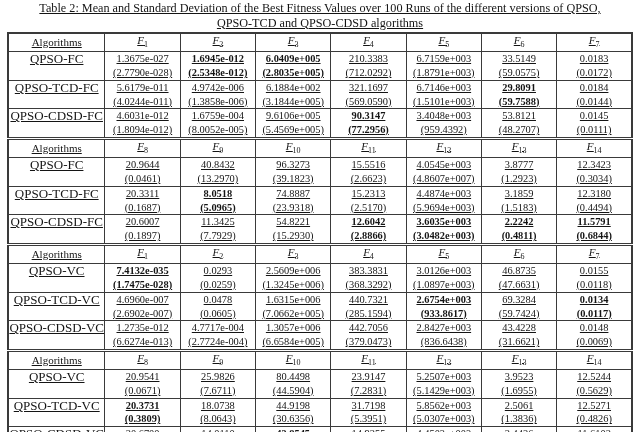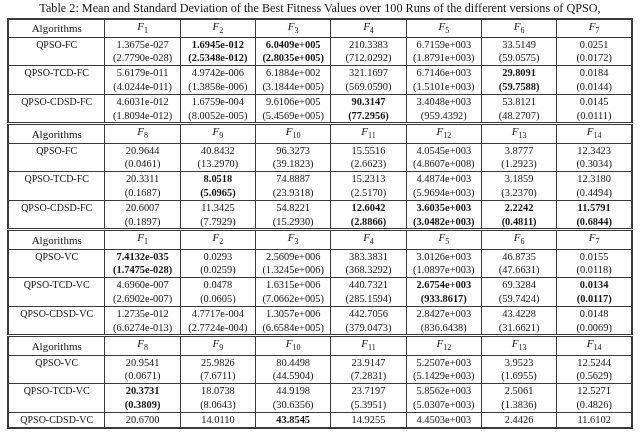--- a/index.html
+++ b/index.html
@@ -9,20 +9,21 @@
     width: 640px;
     height: 432px;
     overflow: hidden;
     font-family: "Liberation Serif", "DejaVu Serif", serif;
     color: #141414;
   }
   .page {
     width: 640px;
     height: 432px;
     position: relative;
+    text-decoration: underline;
   }
   .caption {
     text-align: center;
     font-size: 12.2px;
     line-height: 14.5px;
     padding-top: 1px;
   }
   table.results {
     border-collapse: collapse;
     table-layout: fixed;
@@ -48,38 +49,39 @@
   }
   tbody.section-sep tr.header-row td {
     border-top: 3px double #3a3a3a;
   }
   tr.data-row td {
     vertical-align: top;
     font-size: 10.4px;
   }
   tr.data-row .algo-cell {
     line-height: 13.8px;
-    font-size: 10px;
+    font-size: 13px;
   }
   .mean, .std {
     line-height: 13.8px;
     height: 13.8px;
   }
   td.best .mean, td.best .std {
     font-weight: bold;
   }
   col.algo-col { width: 97px; }
   col.f-col { width: 75.3px; }
 </style>
 </head>
 <body>
 
 <div class="page">
   <div class="caption">
     <div>Table 2: Mean and Standard Deviation of the Best Fitness Values over 100 Runs of the different versions of QPSO,</div>
+    <div>QPSO-TCD and QPSO-CDSD algorithms</div>
   </div>
   <table class="results">
     <colgroup>
       <col class="algo-col">
       <col class="f-col">
         <col class="f-col">
         <col class="f-col">
         <col class="f-col">
       <col class="f-col">
         <col class="f-col">
@@ -116,21 +118,21 @@
           </td>
           <td>
             <div class="mean">6.7159e+003</div>
             <div class="std">(1.8791e+003)</div>
           </td>
           <td>
             <div class="mean">33.5149</div>
             <div class="std">(59.0575)</div>
           </td>
           <td>
-            <div class="mean">0.0251</div>
+            <div class="mean">0.0183</div>
             <div class="std">(0.0172)</div>
           </td>
         </tr>
         <tr class="data-row">
           <td class="algo-cell">QPSO-TCD-FC</td>
           <td>
             <div class="mean">5.6179e-011</div>
             <div class="std">(4.0244e-011)</div>
           </td>
           <td>
@@ -214,21 +216,21 @@
           <td>
             <div class="mean">96.3273</div>
             <div class="std">(39.1823)</div>
           </td>
           <td>
             <div class="mean">15.5516</div>
             <div class="std">(2.6623)</div>
           </td>
           <td>
             <div class="mean">4.0545e+003</div>
-            <div class="std">(4.8607e+008)</div>
+            <div class="std">(4.8607e+007)</div>
           </td>
           <td>
             <div class="mean">3.8777</div>
             <div class="std">(1.2923)</div>
           </td>
           <td>
             <div class="mean">12.3423</div>
             <div class="std">(0.3034)</div>
           </td>
         </tr>
@@ -249,21 +251,21 @@
           <td>
             <div class="mean">15.2313</div>
             <div class="std">(2.5170)</div>
           </td>
           <td>
             <div class="mean">4.4874e+003</div>
             <div class="std">(5.9694e+003)</div>
           </td>
           <td>
             <div class="mean">3.1859</div>
-            <div class="std">(3.2370)</div>
+            <div class="std">(1.5183)</div>
           </td>
           <td>
             <div class="mean">12.3180</div>
             <div class="std">(0.4494)</div>
           </td>
         </tr>
         <tr class="data-row">
           <td class="algo-cell">QPSO-CDSD-FC</td>
           <td>
             <div class="mean">20.6007</div>
@@ -450,21 +452,21 @@
           </td>
           <td>
             <div class="mean">18.0738</div>
             <div class="std">(8.0643)</div>
           </td>
           <td>
             <div class="mean">44.9198</div>
             <div class="std">(30.6356)</div>
           </td>
           <td>
-            <div class="mean">23.7197</div>
+            <div class="mean">31.7198</div>
             <div class="std">(5.3951)</div>
           </td>
           <td>
             <div class="mean">5.8562e+003</div>
             <div class="std">(5.0307e+003)</div>
           </td>
           <td>
             <div class="mean">2.5061</div>
             <div class="std">(1.3836)</div>
           </td>

